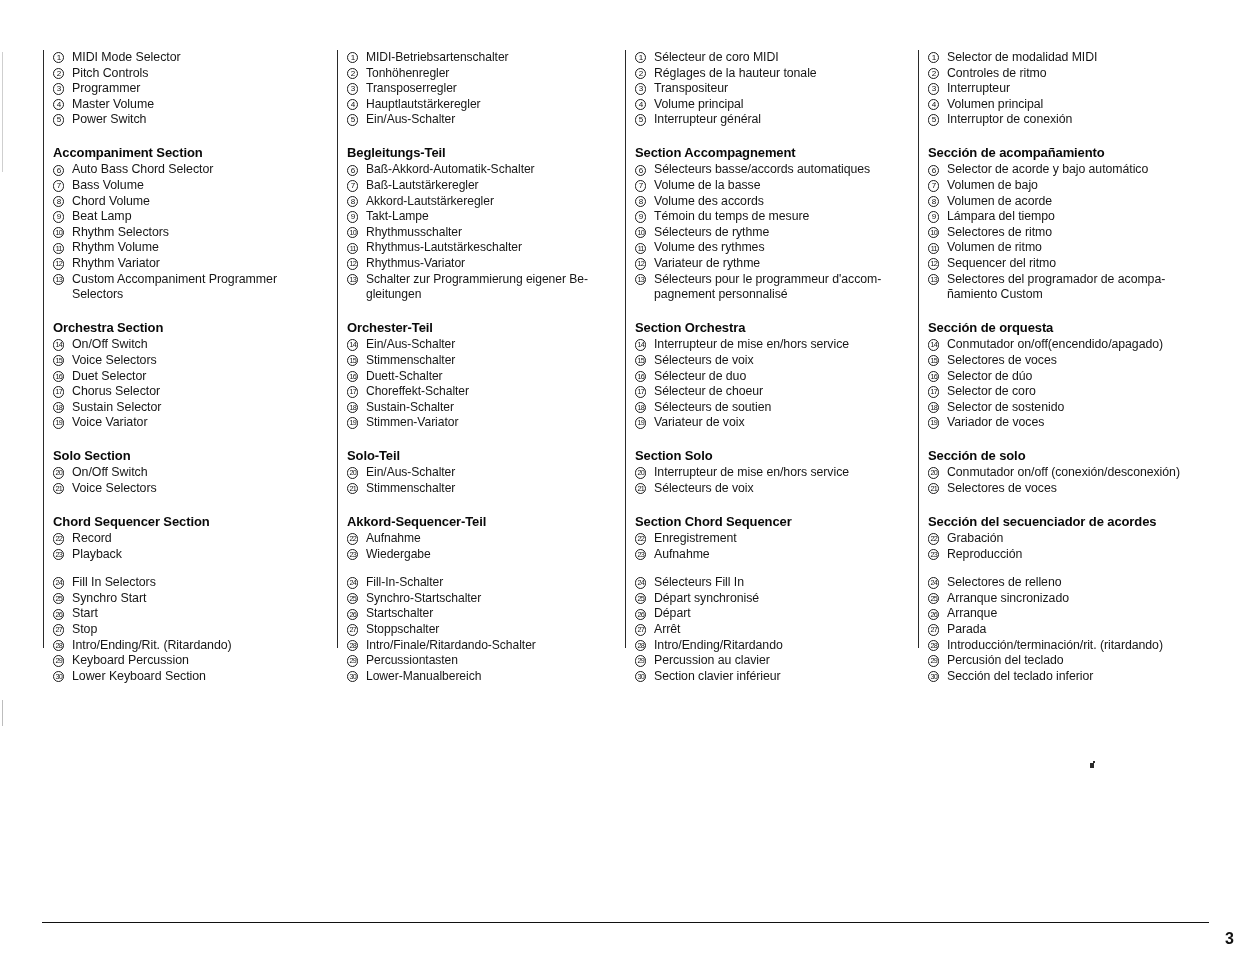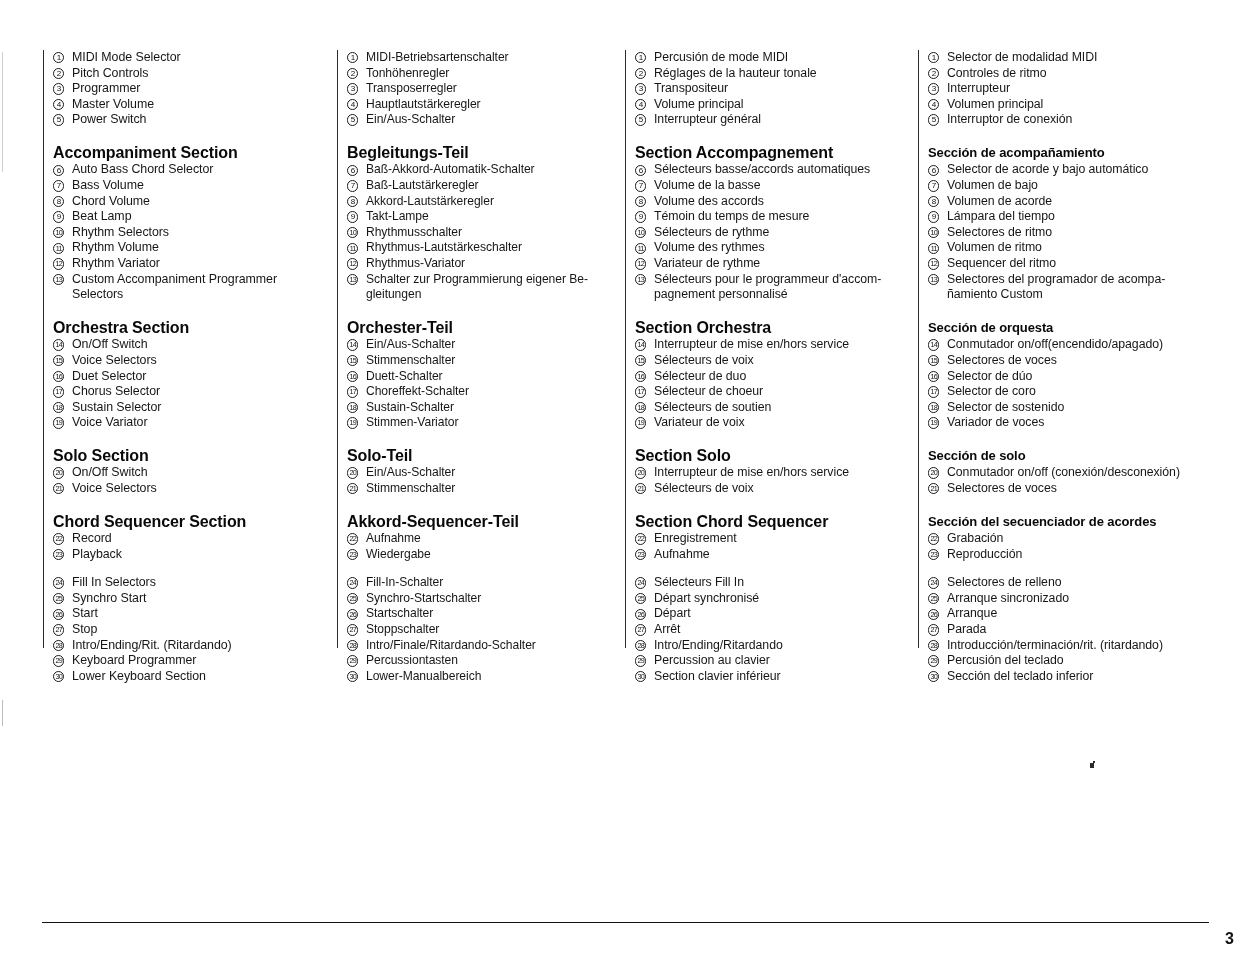--- a/index.html
+++ b/index.html
@@ -44,21 +44,21 @@
   .col.c-de { width: 288px; }
   .col.c-fr { width: 293px; }
   .col.c-es { width: 305px; }
 
   
   .block { margin: 0; }
   .gap-lg { height: 17px; }
   .gap-sm { height: 13px; }
 
   .heading {
-    font-size: 16px;
+    font-size: 13px;
     font-weight: bold;
     letter-spacing: -0.1px;
     line-height: 16px;
     margin: 0 0 1.5px 0;
     color: #090909;
     white-space: nowrap;
   }
   .col.c-es .heading { font-size: 13px; }
 
   .row {
@@ -323,21 +323,21 @@
           <div class="row">
             <span class="num">
               <i class="two">28</i>
             </span>
             <span class="label">Intro/Ending/Rit. (Ritardando)</span>
           </div>
           <div class="row">
             <span class="num">
               <i class="two">29</i>
             </span>
-            <span class="label">Keyboard Programmer</span>
+            <span class="label">Keyboard Percussion</span>
           </div>
           <div class="row">
             <span class="num">
               <i class="two">30</i>
             </span>
             <span class="label">Lower Keyboard Section</span>
           </div>
         </div>
       </div>
     <div class="col c-de">
@@ -543,21 +543,21 @@
             <span class="label">Lower-Manualbereich</span>
           </div>
         </div>
       </div>
     <div class="col c-fr">
         <div class="block">
           <div class="row">
             <span class="num">
               <i>1</i>
             </span>
-            <span class="label">Percusión de mode MIDI</span>
+            <span class="label">Sélecteur de coro MIDI</span>
           </div>
           <div class="row">
             <span class="num">
               <i>2</i>
             </span>
             <span class="label">Réglages de la hauteur tonale</span>
           </div>
           <div class="row">
             <span class="num">
               <i>3</i>

